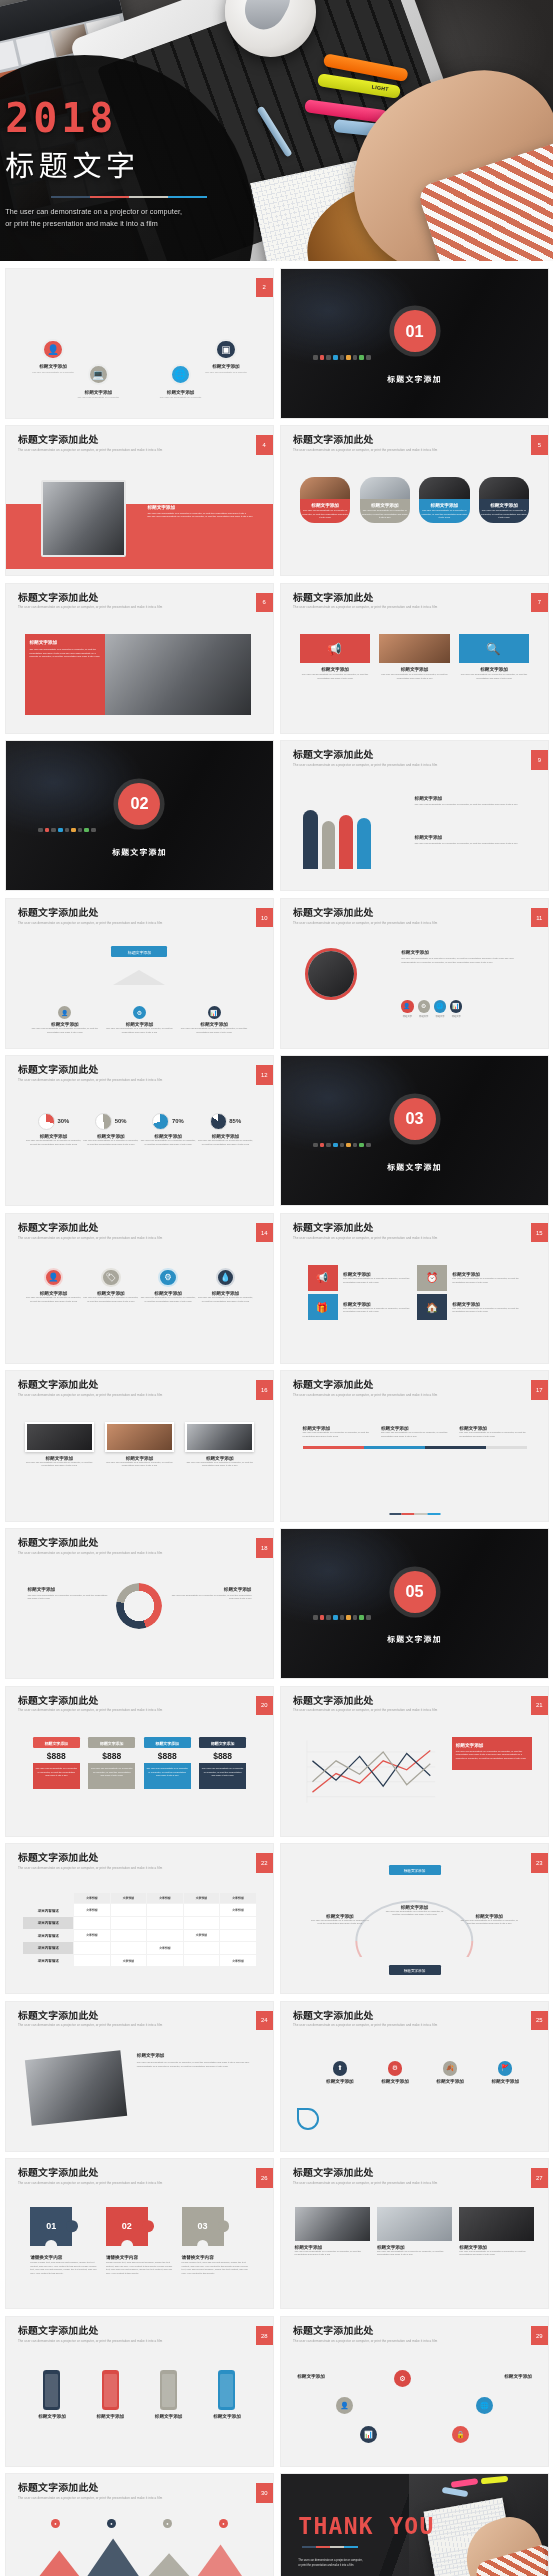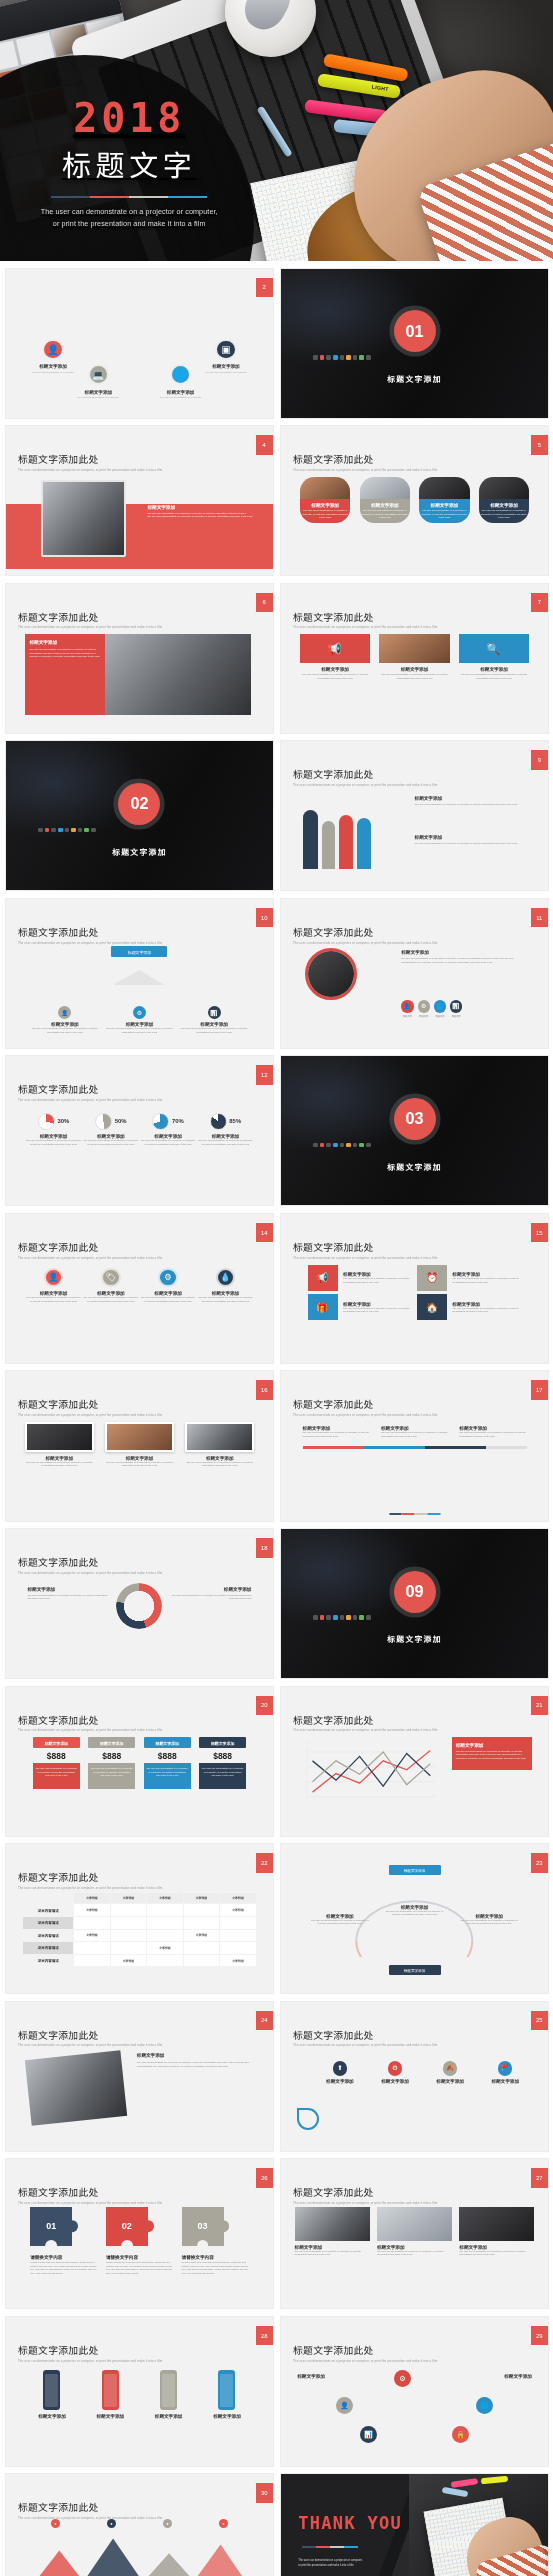--- a/index.html
+++ b/index.html
@@ -106,21 +106,21 @@
     background:radial-gradient(ellipse at 50% 30%,#c98a3f,#8a5420 65%,#5a3512);
     border-radius:50% 50% 42% 42%; transform:rotate(-8deg);
   }
   .cover .dark-circle{
     position:absolute; left:-85px; top:55px; width:339px; height:339px;
     border-radius:50%;
     background:radial-gradient(circle at 55% 40%, rgba(12,12,12,.93), rgba(8,8,8,.97));
     backdrop-filter:blur(0.7px);
   }
   .cover .ct{
-    position:absolute; left:5.2px; top:98px; width:248px; text-align:center; z-index:6;text-decoration:underline;
+    position:absolute; left:5.2px; top:98px; width:248px; text-align:left; z-index:6;
   }
   .cover .year{
     font-size:40px; font-weight:700; letter-spacing:3.9px; line-height:1;
     color:#e8504c; font-family:"DejaVu Sans Mono",monospace;
     -webkit-text-stroke:0; text-shadow:0 1.3px 3.9px rgba(0,0,0,.6);
   }
   .cover .ctitle{
     margin-top:3.9px; font-size:29px; font-weight:400; letter-spacing:4.6px; color:#ffffff;
     text-shadow:0 1.3px 5.2px rgba(0,0,0,.7);
   }
@@ -137,21 +137,21 @@
   .grid{ display:grid; grid-template-columns:1fr 1fr; gap:6.5px 6.5px; padding:6.5px 5.2px 9px; background:#fff; }
   .slide{
     position:relative; width:100%; aspect-ratio:16/9; overflow:hidden;
     background:#f2f2f2; border:0.7px solid #ececec;
   }
   .badge{
     position:absolute; right:0; top:9px; width:17px; height:19.5px; background:#e2564f;
     color:#fff; font-size:5.9px; display:flex; align-items:center; justify-content:center; z-index:9;
   }
   .sh{ position:absolute; left:11.7px; top:9px; }
-  .sh .t{ font-size:9.8px; font-weight:400; color:#222; letter-spacing:0.3px; line-height:1.1;margin-top:20px; }
+  .sh .t{ font-size:9.8px; font-weight:700; color:#222; letter-spacing:0.3px; line-height:1.1; }
   .sh .s{ font-size:3px; color:#9b9b9b; margin-top:2px; letter-spacing:0.1px; }
   .footrule{ position:absolute; left:50%; transform:translateX(-50%); bottom:5.9px; width:51px; height:2px; display:flex; }
   .footrule span{flex:1}
 
   
   .sec{ background:#141414; position:relative; }
   .sec .mon{
     position:absolute; inset:0;
     background:
       radial-gradient(ellipse 130px 78px at 18% 28%, rgba(70,90,120,.35), transparent 70%),
@@ -228,21 +228,21 @@
   .phone{ width:17px; height:40px; border-radius:3.3px; position:relative; }
   .phone .scr{ position:absolute; inset:3.3px 2px; background:rgba(255,255,255,.18); border-radius:1.3px;}
 
   
   .thanks{ background:#151515; position:relative; overflow:hidden; }
   .thanks .kbbg{
     position:absolute; inset:0;
     background:
       linear-gradient(110deg,#202022 0 42%, #17181a 42% 46%, #2a2a2c 46%, #1a1a1c);
   }
-  .thanks .ty{ position:absolute; left:17px; top:26%; color:#e8504c; font-size:17px; font-weight:700;
+  .thanks .ty{ position:absolute; left:17px; top:26%; color:#e8504c; font-size:23px; font-weight:700;
         letter-spacing:1.3px; font-family:"DejaVu Sans Mono",monospace; }
   .thanks .tr{ position:absolute; left:21px; top:48%; width:56px; height:2px; display:flex;}
   .thanks .tr span{flex:1}
   .thanks .tsub{ position:absolute; left:17px; top:57%; width:111px; font-size:2.7px; color:#ddd; line-height:1.7;}
   .thanks .rphoto{ position:absolute; right:0; top:0; bottom:0; width:52%;
         background:linear-gradient(140deg,#3a3a3c,#242426 55%,#141416); }
   .thanks .rphoto .nb{ position:absolute; left:16%; top:20%; width:58%; height:62%; background:#f3f3ef;
         transform:rotate(-10deg);
         background-image:repeating-linear-gradient(0deg,#dcdfe3 0 0.7px,transparent 0.7px 3.9px),
                          repeating-linear-gradient(90deg,#dcdfe3 0 0.7px,transparent 0.7px 3.9px);
@@ -766,21 +766,21 @@
           <i></i>
           <i></i>
           <i></i>
           <i></i>
           <i></i>
           <i></i>
           <i></i>
           <i></i>
           <i></i>
         </div>
-      <div class="num">09</div>
+      <div class="num">05</div>
       <div class="st">标题文字添加</div>
     </div>
 
     <div class="slide">
       <div class="badge">20</div>
       <div class="sh">
         <div class="t">标题文字添加此处</div>
         <div class="s">The user can demonstrate on a projector or computer, or print the presentation and make it into a film</div>
       </div>
       <div style="position:absolute;left:10%;right:10%;top:34%;display:flex;gap:4%">

